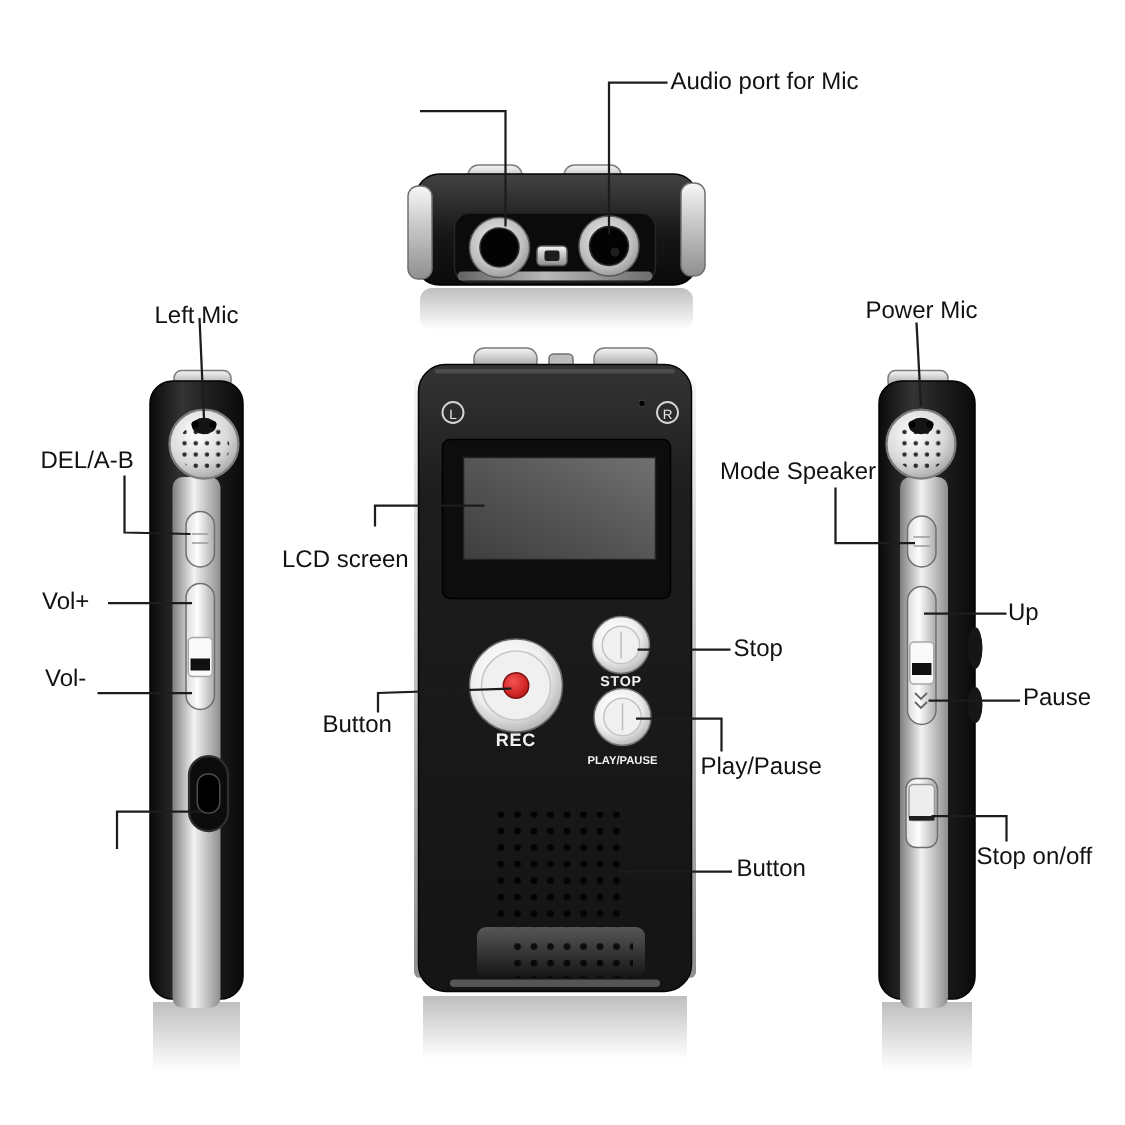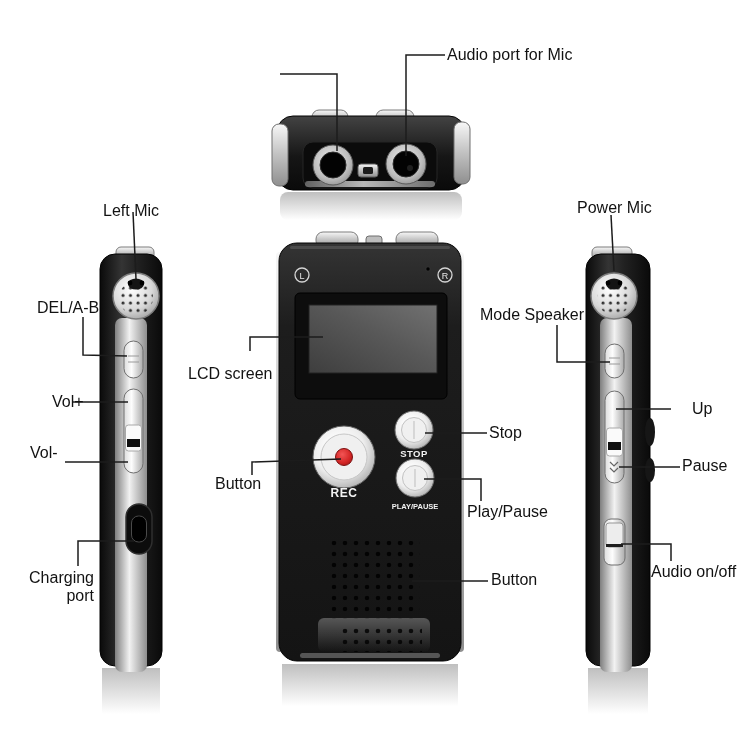--- a/index.html
+++ b/index.html
@@ -236,27 +236,26 @@
     <polyline points="557,325 557,362 610,362"></polyline>
     <polyline points="616,409 671,409"></polyline>
     <polyline points="619,467 680,467"></polyline>
     <polyline points="621,544 671,544 671,561"></polyline>
   </g>
 </svg>
 
 <div class="lbl" style="left:447px;top:46px">Audio port for Mic</div>
 <div class="lbl" style="left:103px;top:202px">Left Mic</div>
 <div class="lbl" style="left:577px;top:199px">Power Mic</div>
-<div class="lbl" style="left:37px;top:299px">DEL/A-B</div>
+<div class="lbl" style="left:27px;top:299px">DEL/A-B</div>
 <div class="lbl" style="left:188px;top:365px">LCD screen</div>
-<div class="lbl" style="left:52px;top:393px">Vol+</div>
+<div class="lbl" style="left:28px;top:393px">Vol+</div>
 <div class="lbl" style="left:30px;top:444px">Vol-</div>
 <div class="lbl" style="left:480px;top:306px">Mode Speaker</div>
 <div class="lbl" style="left:215px;top:475px">Button</div>
 <div class="lbl" style="left:489px;top:424px">Stop</div>
 <div class="lbl" style="left:467px;top:503px">Play/Pause</div>
 <div class="lbl" style="left:491px;top:571px">Button</div>
-<div class="lbl" style="left:692px;top:400px">Up</div>
+<div class="lbl" style="left:672px;top:400px">Up</div>
 <div class="lbl" style="left:682px;top:457px">Pause</div>
-<div class="lbl" style="left:651px;top:563px">Audio on/off</div>
-<div class="lbl wrap" style="left:20px;top:569px;width:74px">Charging port</div>
+<div class="lbl" style="left:651px;top:563px">Stop on/off</div>
 
 </div>
 
 </body></html>

